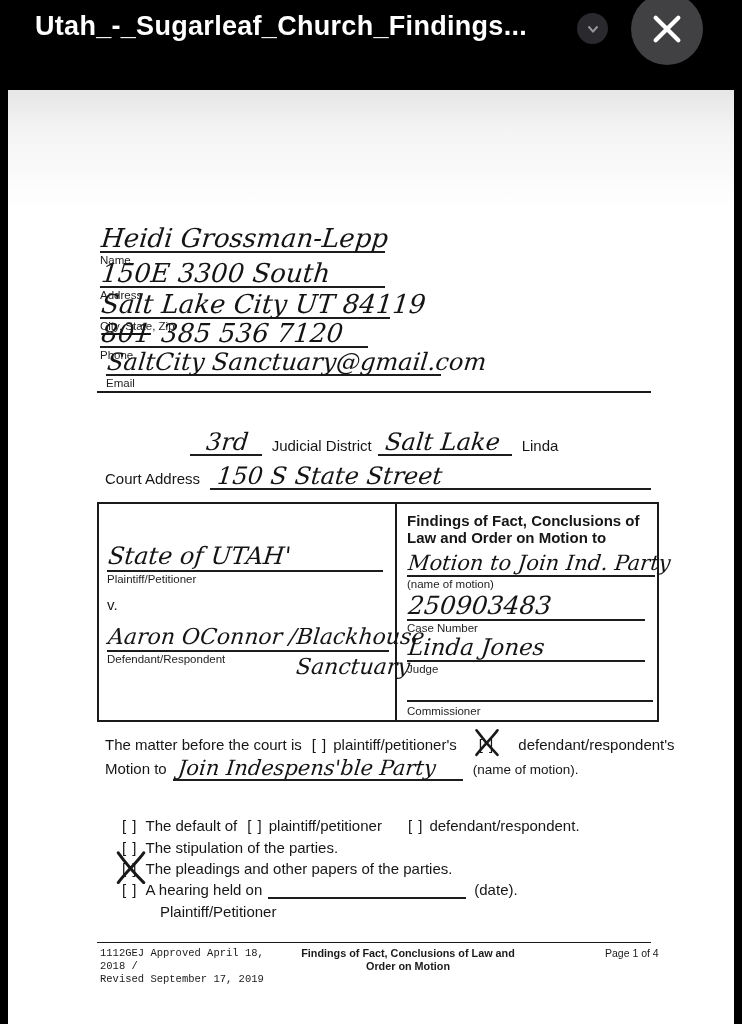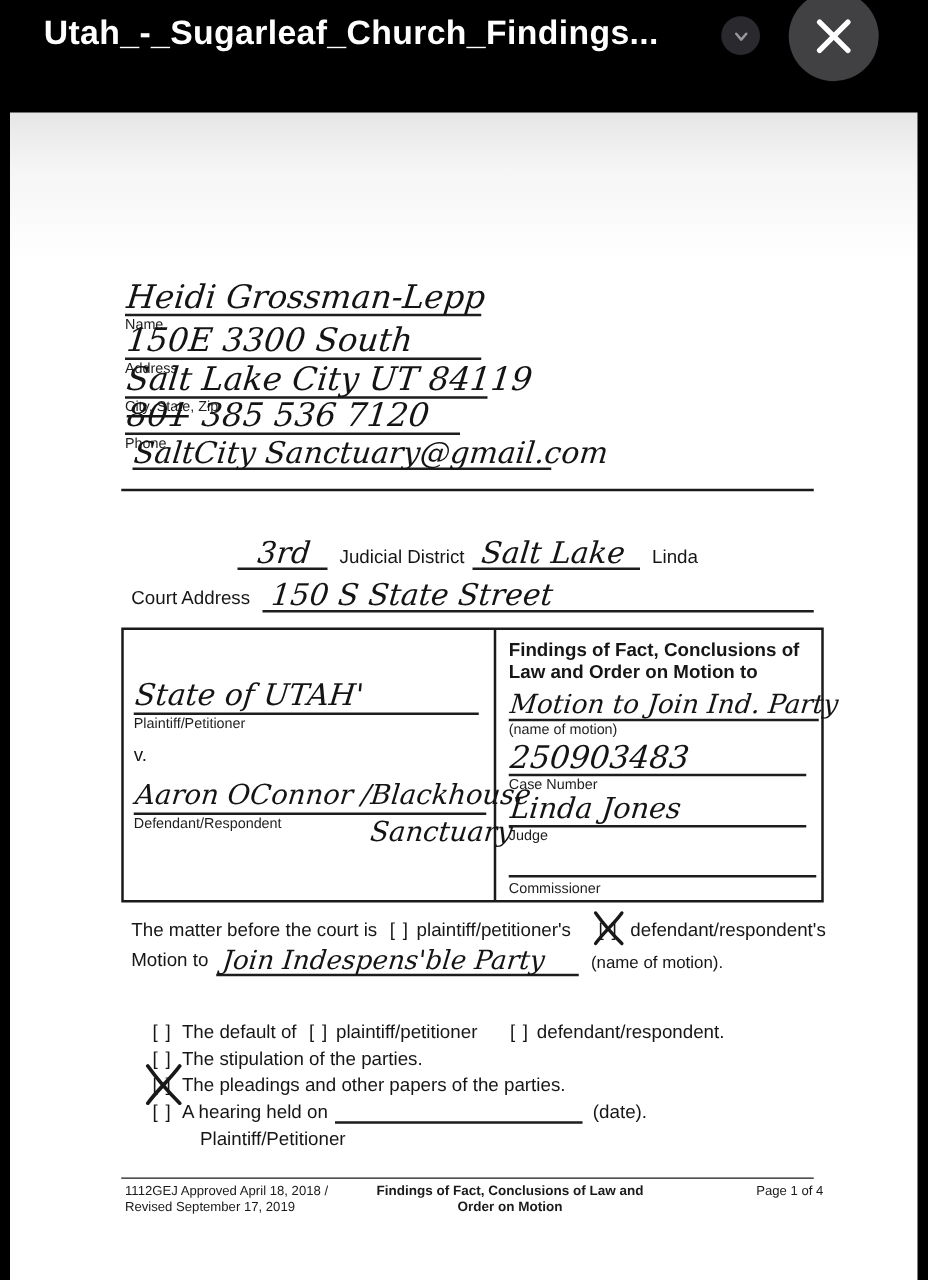--- a/index.html
+++ b/index.html
@@ -39,21 +39,21 @@
   .cell-left{width:296px;border-right:2px solid #1a1a1a;position:relative;}
   .cell-right{flex:1;position:relative;}
   .abs{position:absolute;}
 
   .m-line{position:absolute;left:97px;white-space:nowrap;font-size:15px;display:flex;align-items:flex-end;}
   .opt{left:114px;}
 
   .cb{position:relative;display:inline-block;letter-spacing:1px;}
   .cb svg{position:absolute;pointer-events:none;}
 
-  .f-left{position:absolute;left:92px;top:857px;width:190px;font-size:10.5px;line-height:1.25;color:#1a1a1a;}
+  .f-left{position:absolute;left:92px;top:857px;width:190px;font-size:10.5px;line-height:1.25;color:#1a1a1a;font-family:Liberation Mono, monospace;}
   .f-center{position:absolute;left:280px;top:857px;width:240px;text-align:center;font-weight:bold;
             font-size:10.8px;line-height:1.25;color:#1a1a1a;}
   .f-right{position:absolute;left:597px;top:857px;font-size:10.5px;color:#1a1a1a;}
 </style>
 </head>
 <body>
 
 <div class="titlebar">
   <div class="doc-title">Utah_-_Sugarleaf_Church_Findings...</div>
   <div class="chevron-btn">
@@ -93,20 +93,21 @@
     <div class="val ul" style="width:268px">
       <span class="hw" style="text-decoration:line-through;text-decoration-thickness:2px;margin-right:10px">801</span>
       <span class="hw">385 536 7120</span>
     </div>
     <div class="small-label print">Phone</div>
   </div>
   <div class="contact-row" style="top:246px;left:98px">
     <div class="val ul" style="width:335px">
         <span class="hw" style="font-size:24px">SaltCity Sanctuary@gmail.com</span>
       </div>
+    <div class="small-label print">Email</div>
   </div>
 
   <div class="hr" style="top:301px"></div>
 
 
   <div class="court-line2 print">
     <span class="ul" style="width:72px;text-align:center"><span class="hw" style="font-size:24px">3rd</span></span>
     <span style="margin:0 6px 2px 10px">Judicial District</span>
     <span class="ul" style="width:128px;padding-left:6px"><span class="hw" style="font-size:24px">Salt Lake</span></span>
     <span style="margin:0 0 2px 10px">Linda</span>
@@ -155,21 +156,21 @@
       <span>[ ]</span>
     </span>
     <span style="margin-left:6px">plaintiff/petitioner's</span>
     <span class="cb" style="margin-left:22px">
       <span>[ ]</span>
       <svg width="28" height="30" viewBox="0 0 24 24" style="left:-6px;top:-9px" fill="none" stroke="#191919" stroke-width="2.3" stroke-linecap="round">
         <path d="M3 2 C 8 9, 15 17, 21 23"></path>
           <path d="M21 2 C 16 9, 8 16, 3 23"></path>
       </svg>
     </span>
-    <span style="margin-left:10px">defendant/respondent's</span>
+    <span style="margin-left:24px">defendant/respondent's</span>
   </div>
 
   <div class="m-line print" style="top:668px;align-items:flex-end">
     <span style="padding-bottom:4px">Motion to</span>
     <span class="ul" style="width:290px;margin-left:6px"><span class="hw" style="font-size:21px;margin-left:4px">Join Indespens'ble Party</span></span>
     <span style="font-size:13.5px;padding-bottom:4px;margin-left:10px">(name of motion).</span>
   </div>
 
 
   <div class="m-line opt print" style="top:727px">

